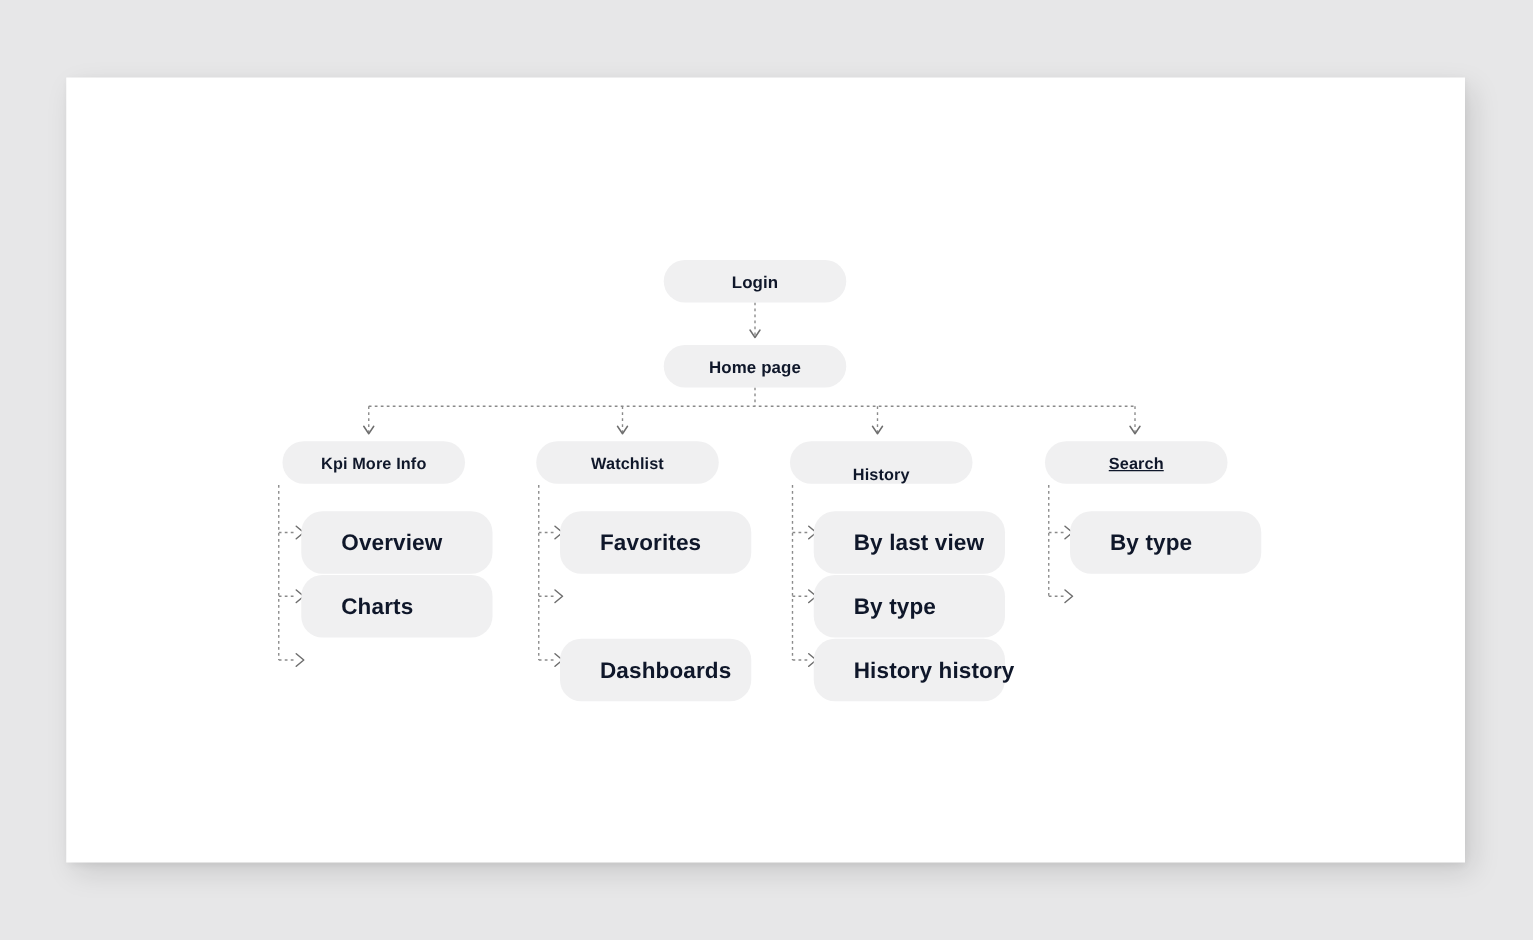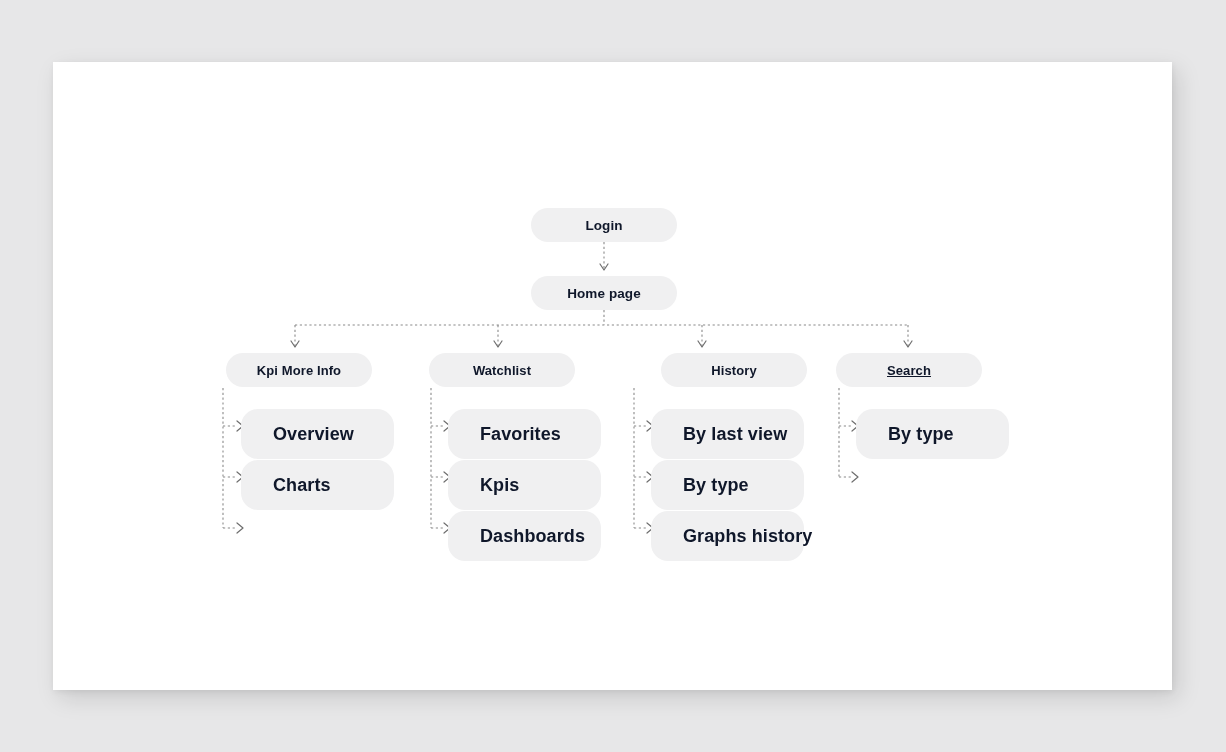--- a/index.html
+++ b/index.html
@@ -151,59 +151,56 @@
     </div>
 
     <div class="node level-2" style="left:226px; top:353px; width:146px;">
       <span class="node-label">Kpi More Info</span>
     </div>
 
     <div class="node level-2" style="left:429px; top:353px; width:146px;">
       <span class="node-label">Watchlist</span>
     </div>
 
-    <div class="node level-2" style="left:661px; top:353px; width:146px;">
+    <div class="node level-2" style="left:632px; top:353px; width:146px;align-items:flex-end;">
       <span class="node-label">History</span>
     </div>
 
     <div class="node level-2" style="left:836px; top:353px; width:146px;text-decoration:underline;">
       <span class="node-label">Search</span>
     </div>
 
     <div class="node level-3" style="left:241px; top:409px; width:153px;">
       <span class="node-label">Overview</span>
     </div>
 
     <div class="node level-3" style="left:241px; top:460px; width:153px;">
       <span class="node-label">Charts</span>
     </div>
 
 
     <div class="node level-3" style="left:448px; top:409px; width:153px;">
       <span class="node-label">Favorites</span>
     </div>
 
-    <div class="node level-3" style="left:448px; top:460px; width:153px;">
-      <span class="node-label">Kpis</span>
-    </div>
 
     <div class="node level-3" style="left:448px; top:511px; width:153px;">
       <span class="node-label">Dashboards</span>
     </div>
 
     <div class="node level-3" style="left:651px; top:409px; width:153px;">
       <span class="node-label">By last view</span>
     </div>
 
     <div class="node level-3" style="left:651px; top:460px; width:153px;">
       <span class="node-label">By type</span>
     </div>
 
     <div class="node level-3" style="left:651px; top:511px; width:153px;">
-      <span class="node-label">Graphs history</span>
+      <span class="node-label">History history</span>
     </div>
 
     <div class="node level-3" style="left:856px; top:409px; width:153px;">
       <span class="node-label">By type</span>
     </div>
 
 
   </div>
 </div>
 

